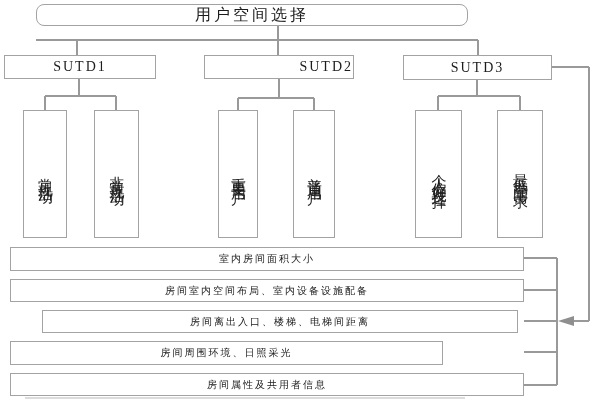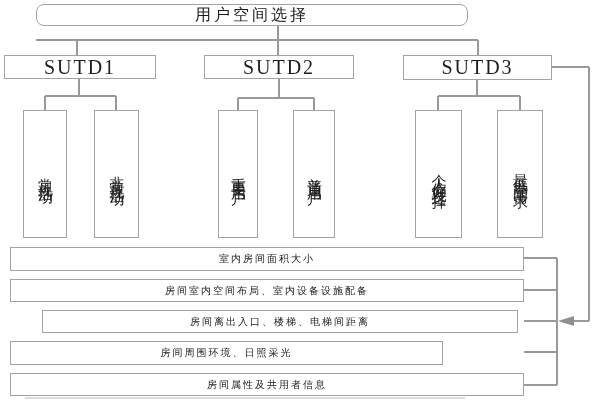--- a/index.html
+++ b/index.html
@@ -15,21 +15,21 @@
     position:absolute;
     box-sizing:border-box;
     background:#ffffff;
     border:1.5px solid #a3a3a3;
     display:flex;align-items:center;justify-content:center;
     color:#1c1c1c;
     text-align:center;
     white-space:nowrap;
   }
   .rootbox{font-size:16px;letter-spacing:3px;}
-  .sutdbox{font-size:20px;letter-spacing:2px;font-family:Liberation Serif, serif;}
+  .sutdbox{font-size:14px;letter-spacing:2px;font-family:Liberation Serif, serif;}
   .leafbox{overflow:hidden;}
   .leafbox .vtext{
     writing-mode:vertical-rl;
     text-orientation:upright;
     font-size:15px;
     letter-spacing:4px;
     line-height:1;
   }
   .barbox{font-size:10px;letter-spacing:2px;}
   .artifact{
@@ -81,21 +81,21 @@
     <polygon points="558,321 574,316 574,326" fill="#8f8f8f" stroke="none"></polygon>
   </svg>
 
   <div class="box rootbox" style="left:36px;top:4px;width:432px;height:22px;border-radius:8px;">
     <span>用户空间选择</span>
   </div>
 
   <div class="box sutdbox" style="left:4px;top:55px;width:152px;height:24px;">
     <span>SUTD1</span>
   </div>
-  <div class="box sutdbox" style="left:204px;top:55px;width:150px;height:24px;">
+  <div class="box sutdbox" style="left:204px;top:55px;width:150px;height:24px;justify-content:flex-end;">
     <span>SUTD2</span>
   </div>
   <div class="box sutdbox" style="left:403px;top:55px;width:149px;height:25px;">
     <span>SUTD3</span>
   </div>
 
   <div class="box leafbox" style="left:23px;top:110px;width:44px;height:128px;">
     <span class="vtext">常规活动</span>
   </div>
   <div class="box leafbox" style="left:94px;top:110px;width:45px;height:128px;">

